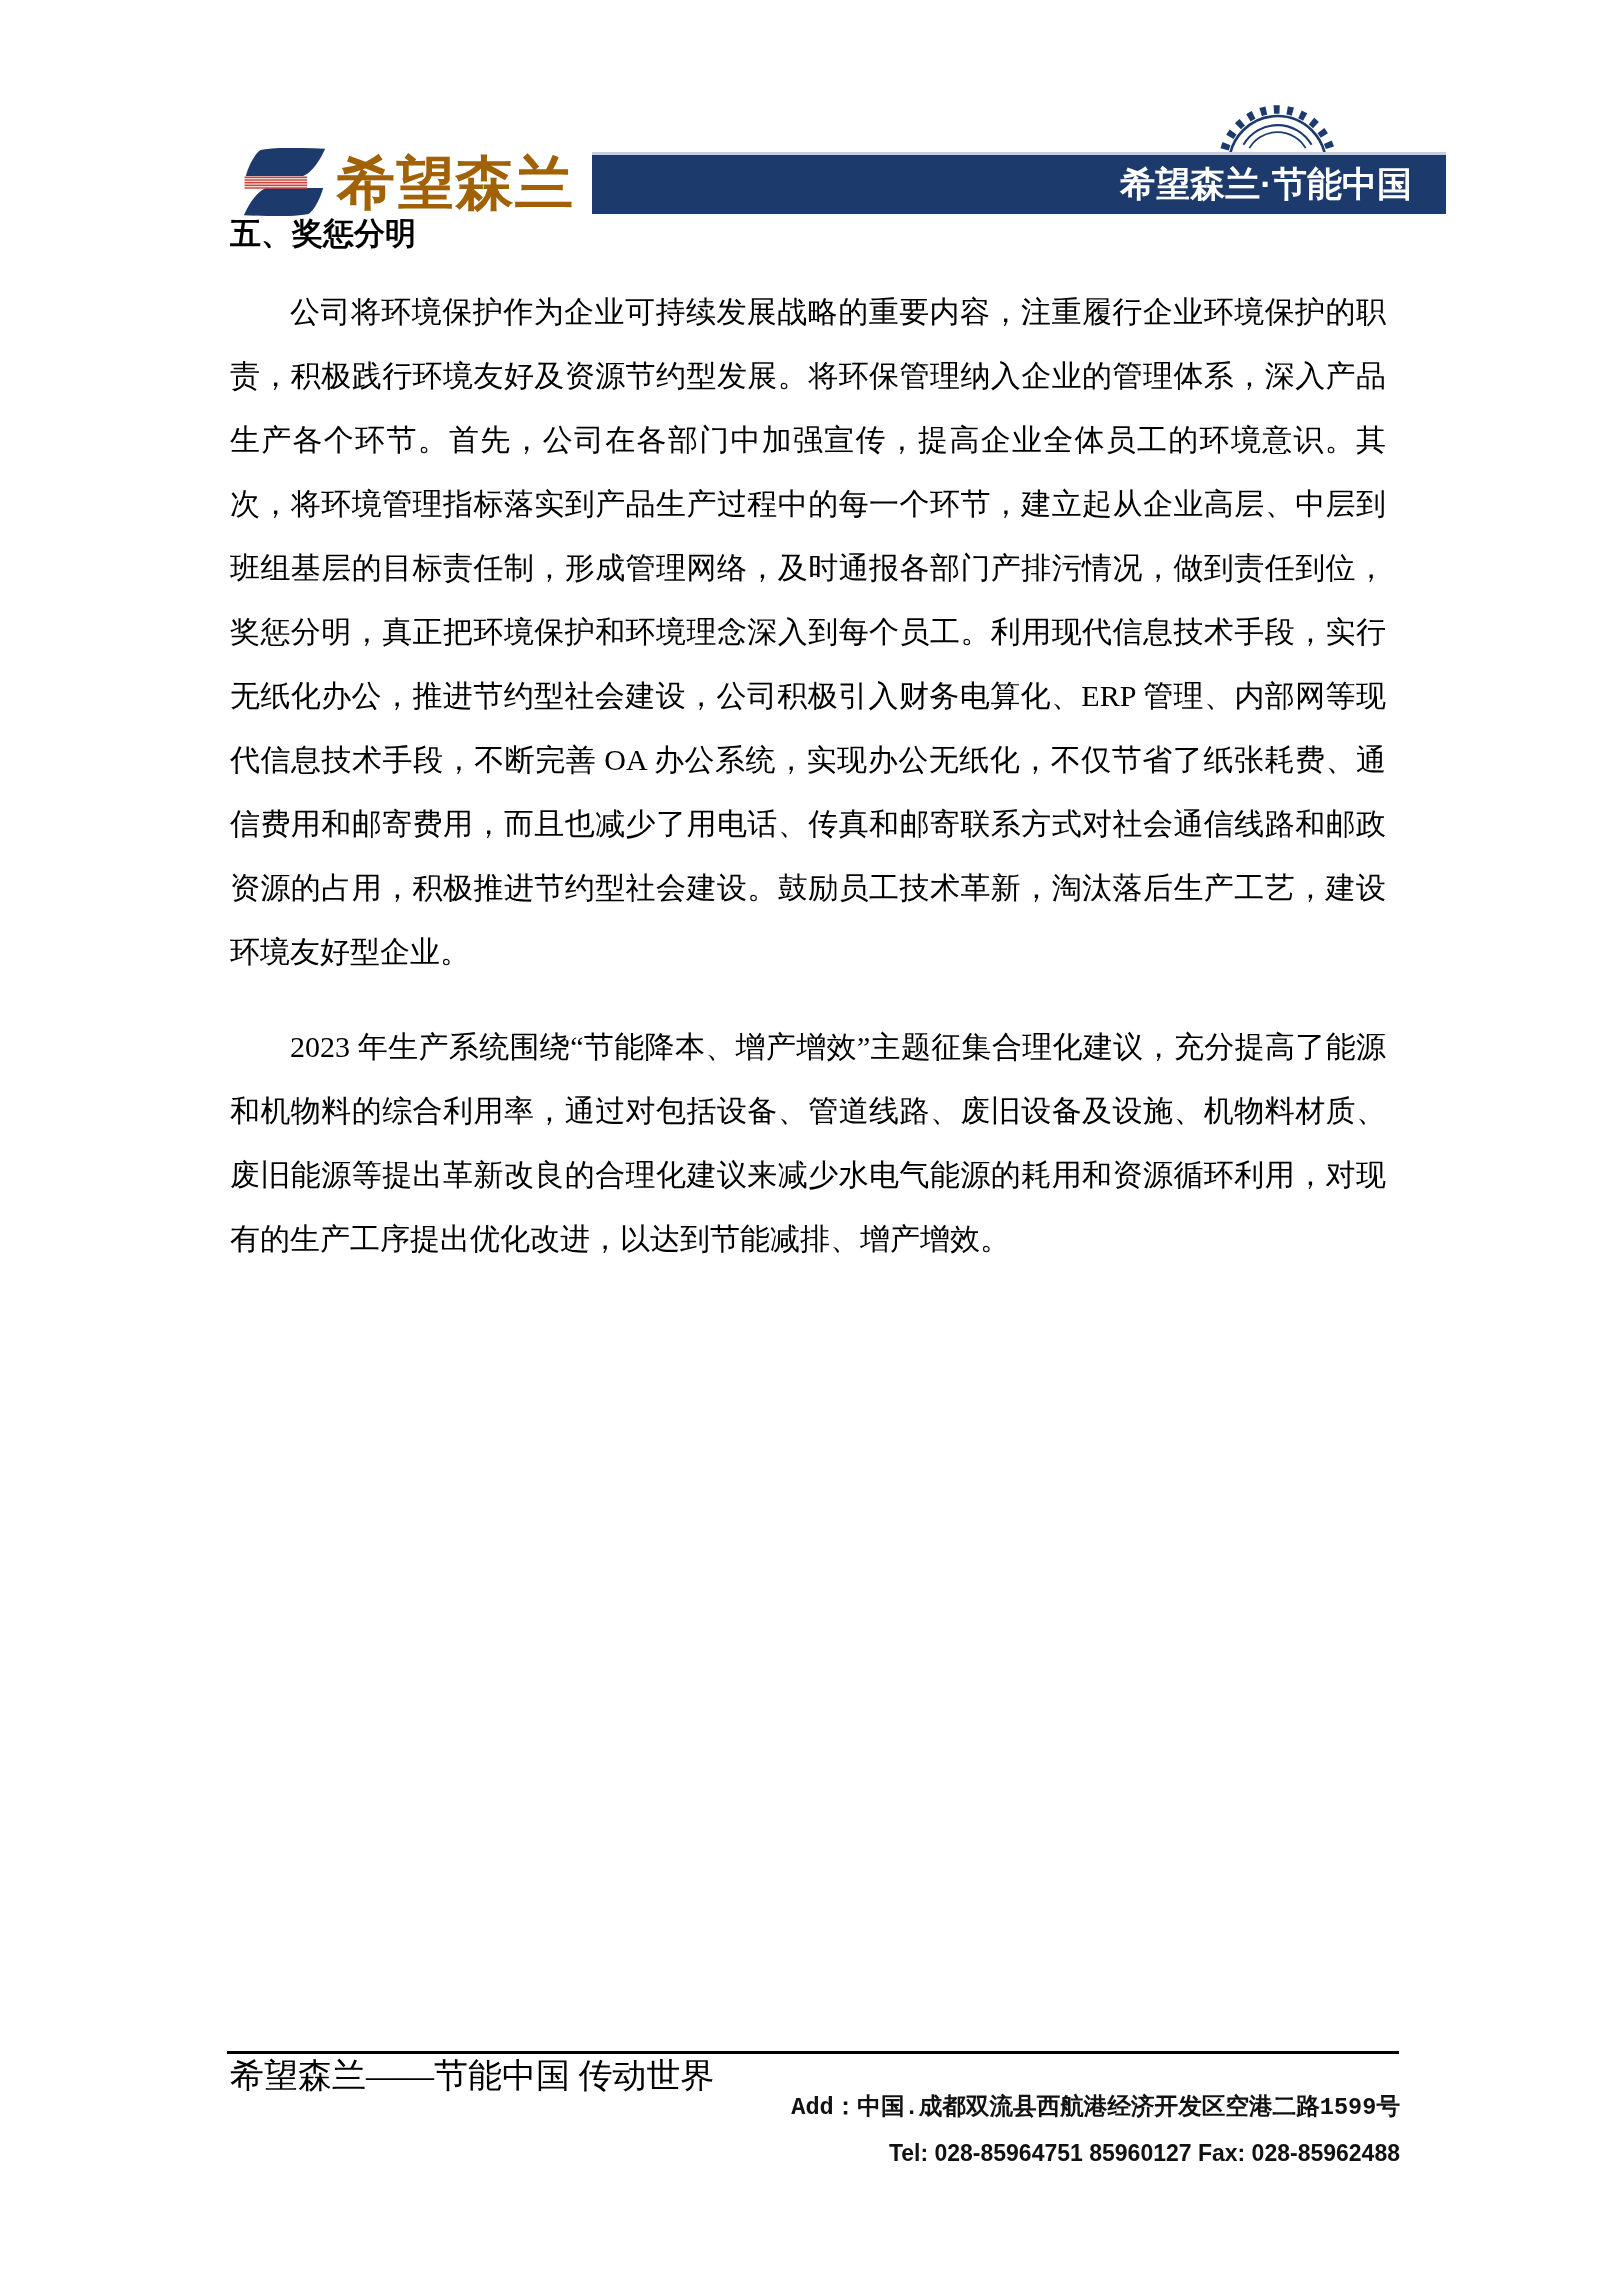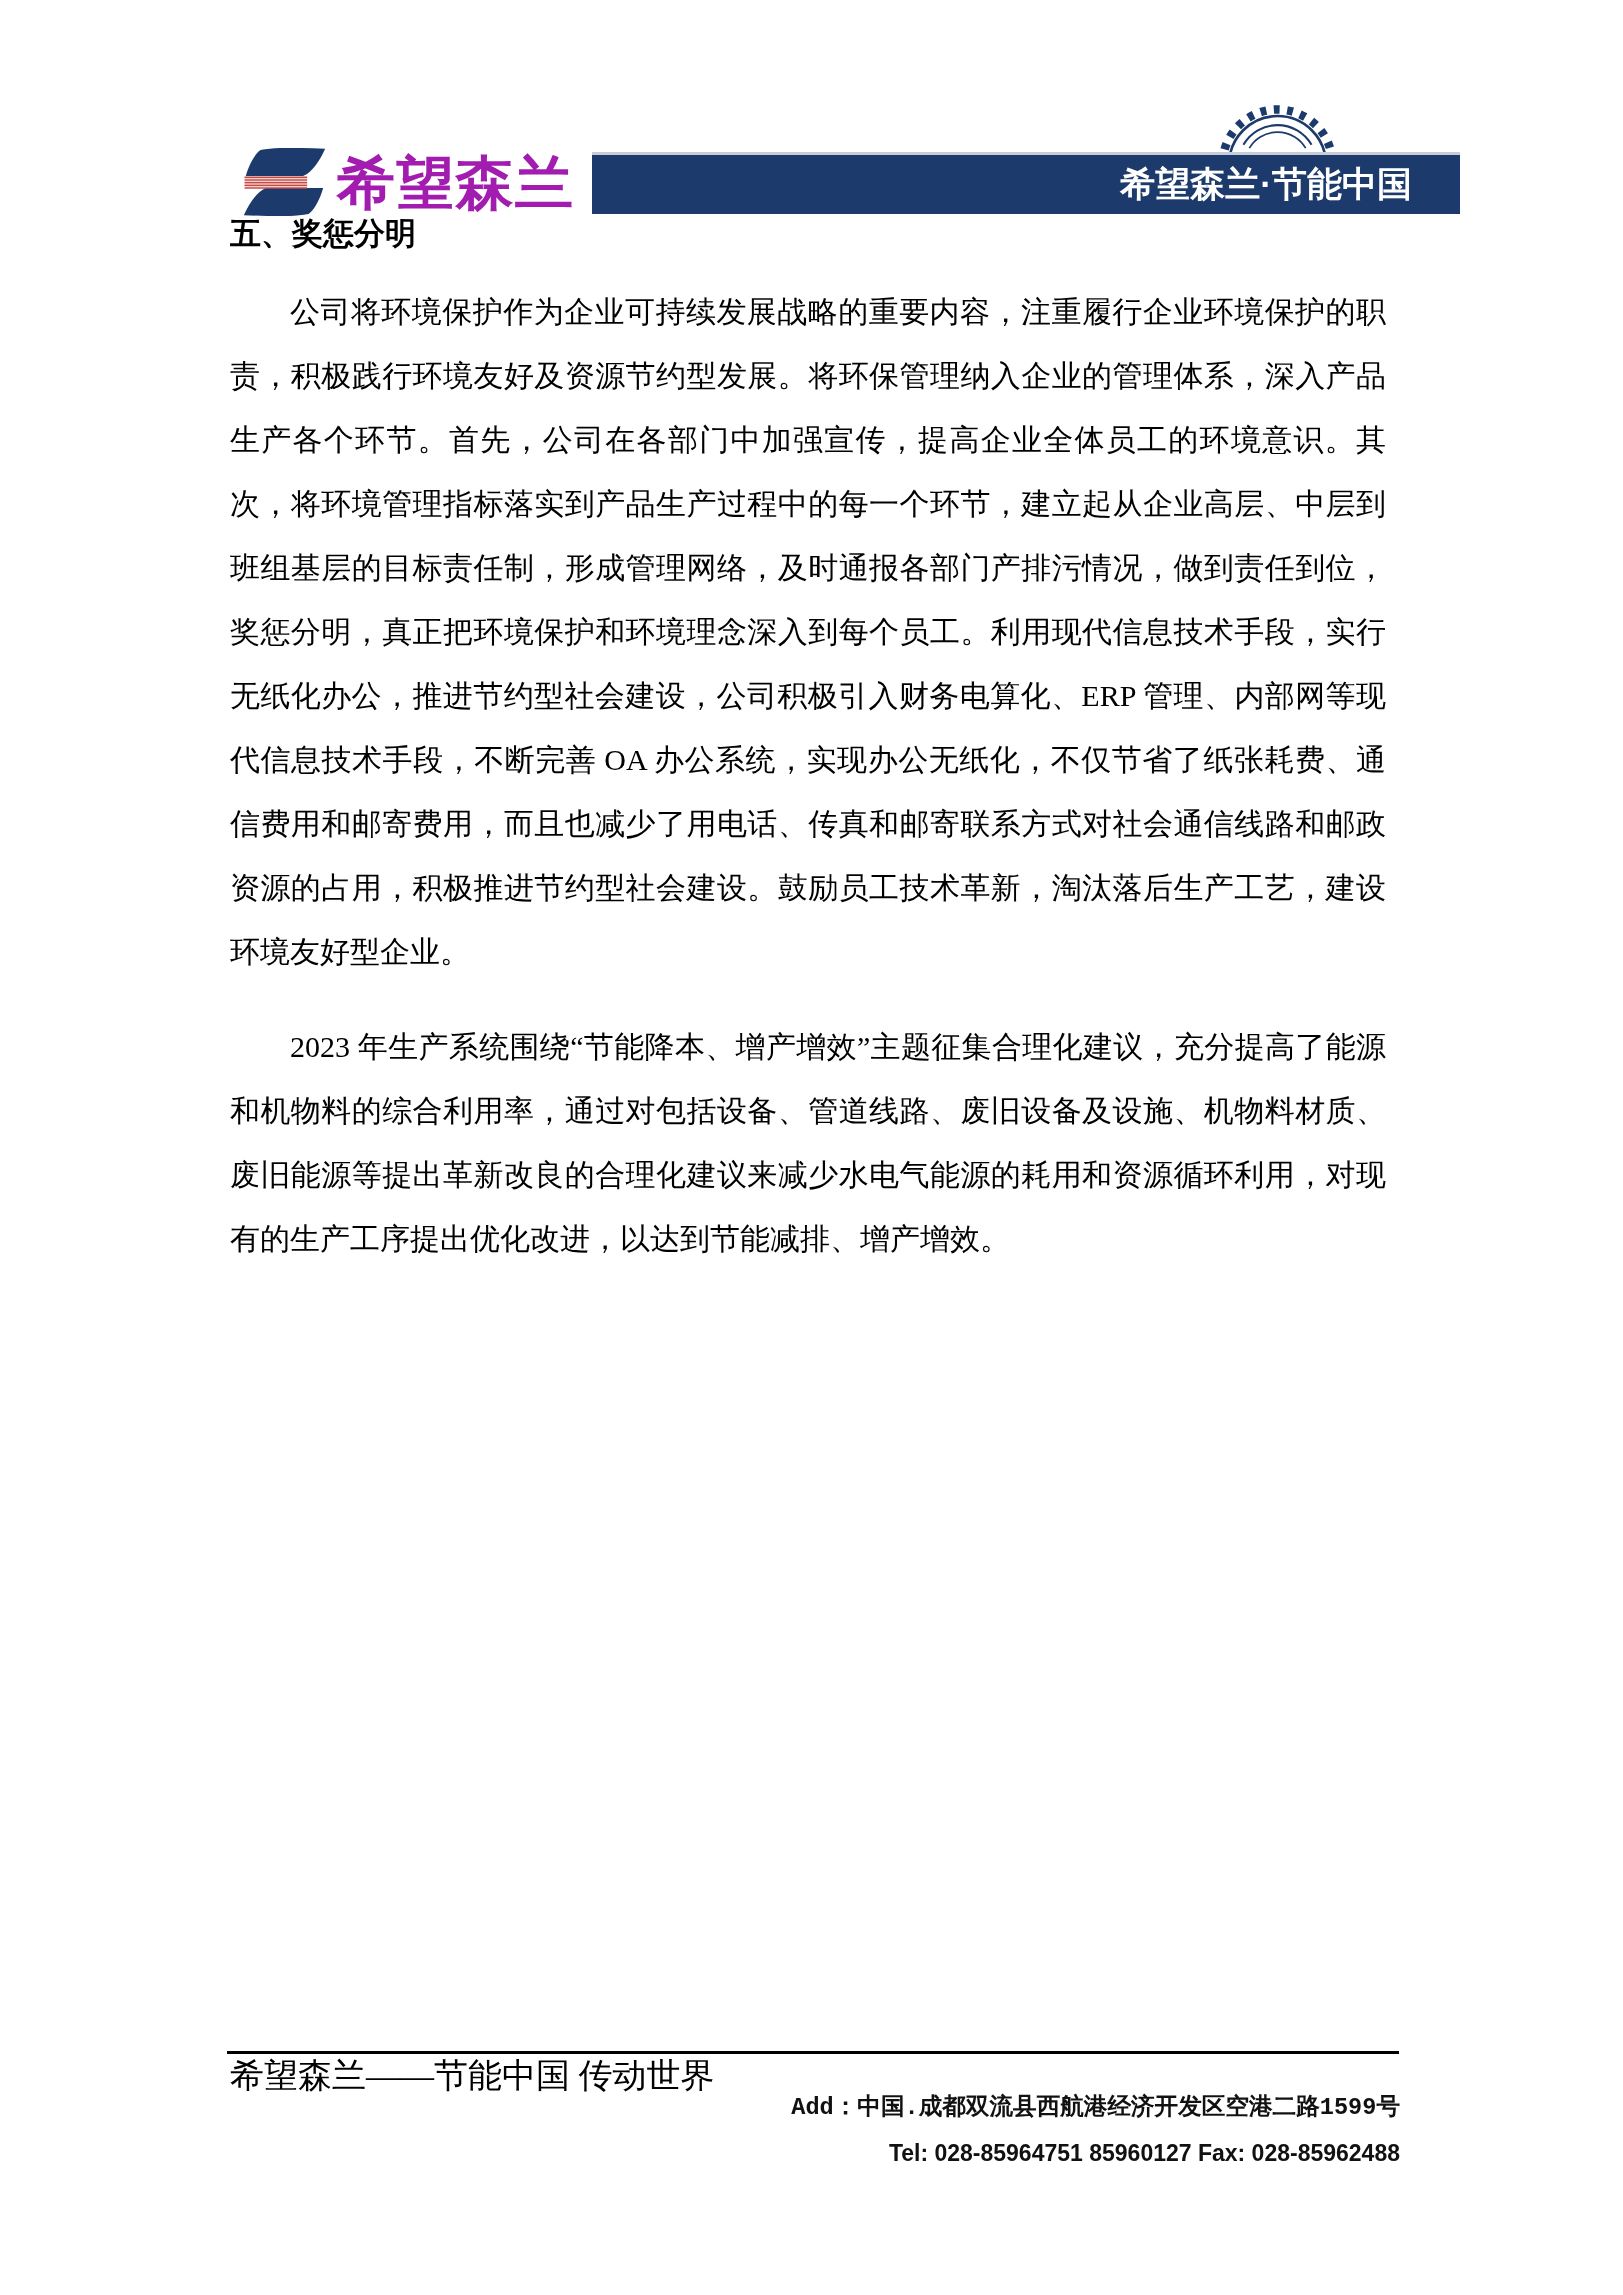--- a/index.html
+++ b/index.html
@@ -11,28 +11,28 @@
     font-family:"Liberation Serif","DejaVu Serif","DejaVu Sans",serif;
     color:#000;
     overflow:hidden;
   }
   
   .logo-mark{position:absolute;left:237px;top:148px;width:95px;height:68px;}
   .logo-text{
     position:absolute;left:337px;top:154px;
     font-family:"Liberation Sans","DejaVu Sans",sans-serif;
     font-weight:bold;font-size:58px;line-height:58px;letter-spacing:1.3px;
-    color:#a21caf;white-space:nowrap;
+    color:#a16207;white-space:nowrap;
   }
   .gear-wrap{position:absolute;left:1212px;top:99px;width:131px;height:54px;overflow:hidden;z-index:1;}
   .banner{
     position:absolute;left:592px;top:152px;width:820px;height:59px;
     background:#1c3a6b;border-top:3.3px solid #c7ccd6;box-sizing:content-box;
     display:flex;align-items:center;justify-content:flex-end;
-    padding-right:48px;z-index:2;
+    padding-right:34px;z-index:2;
   }
   .banner-text{
     font-family:"Liberation Sans","DejaVu Sans",sans-serif;
     font-weight:bold;font-size:35px;color:#ffffff;white-space:nowrap;
   }
   
   .section-heading{
     position:absolute;left:230px;top:215px;
     font-size:31px;font-weight:bold;line-height:37px;white-space:nowrap;
   }

